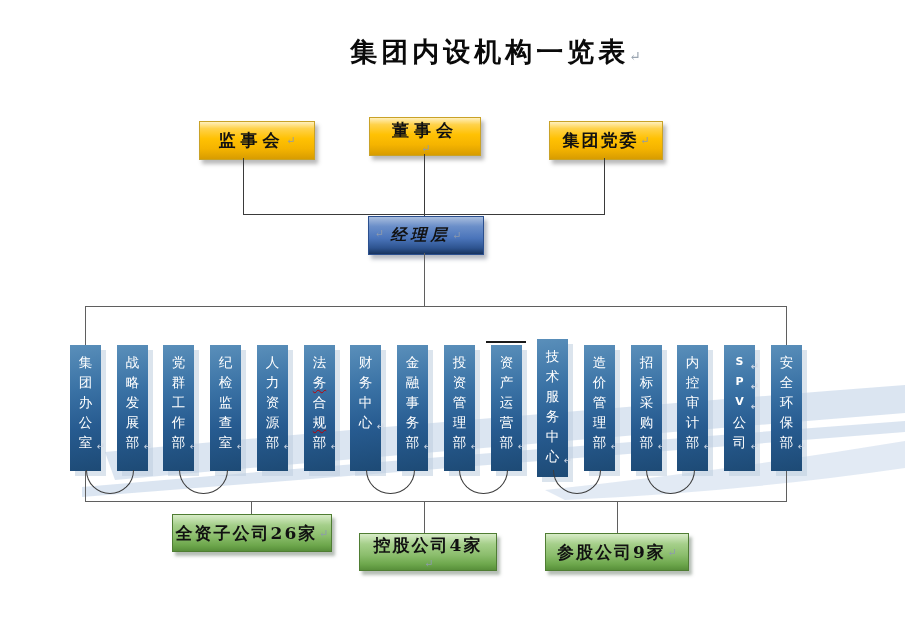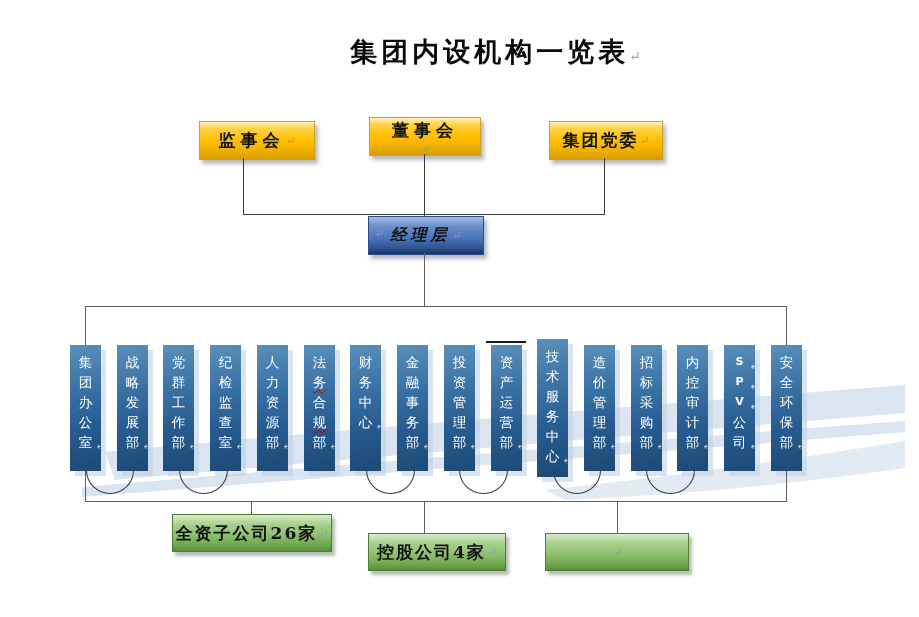--- a/index.html
+++ b/index.html
@@ -219,21 +219,22 @@
   <div class="line gray vline" style="left:786px;top:471px;height:30px;"></div>
   <div class="line gray hline" style="left:85px;top:501px;width:702px;"></div>
   <div class="line gray vline" style="left:251px;top:501px;height:32px;"></div>
   <div class="line gray vline" style="left:424px;top:501px;height:32px;"></div>
   <div class="line gray vline" style="left:617px;top:501px;height:32px;"></div>
 
   <div class="node green" style="left:172px;top:514px;width:158px;height:36px;">
     <span>全资子公司26家</span>
       <span class="pmark">↵</span>
   </div>
-  <div class="node green" style="left:368px;top:533px;width:136px;height:36px;">
+  <div class="node green" style="left:359px;top:533px;width:136px;height:36px;flex-direction:column;">
     <span>控股公司4家</span>
       <span class="pmark">↵</span>
   </div>
   <div class="node green" style="left:545px;top:533px;width:142px;height:36px;">
+    <span>参股公司9家</span>
       <span class="pmark">↵</span>
   </div>
 
 </div>
 
 </body></html>

